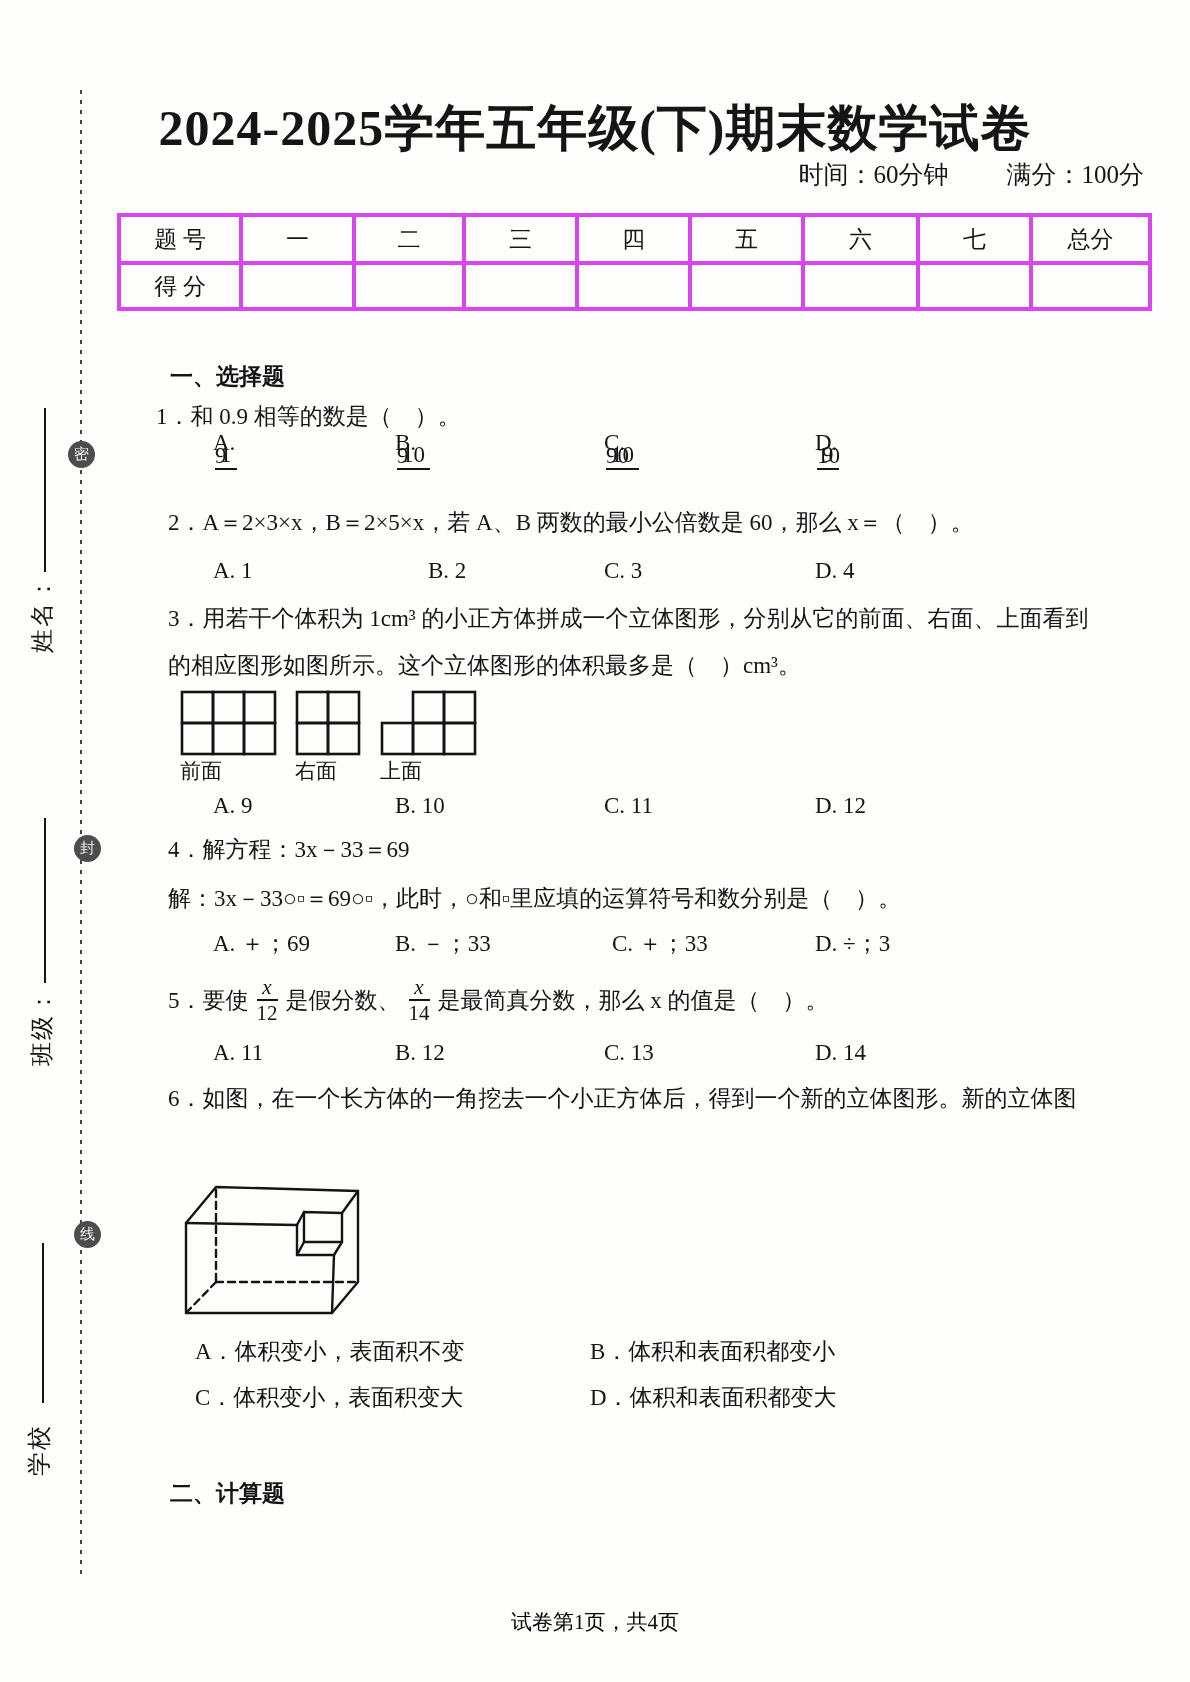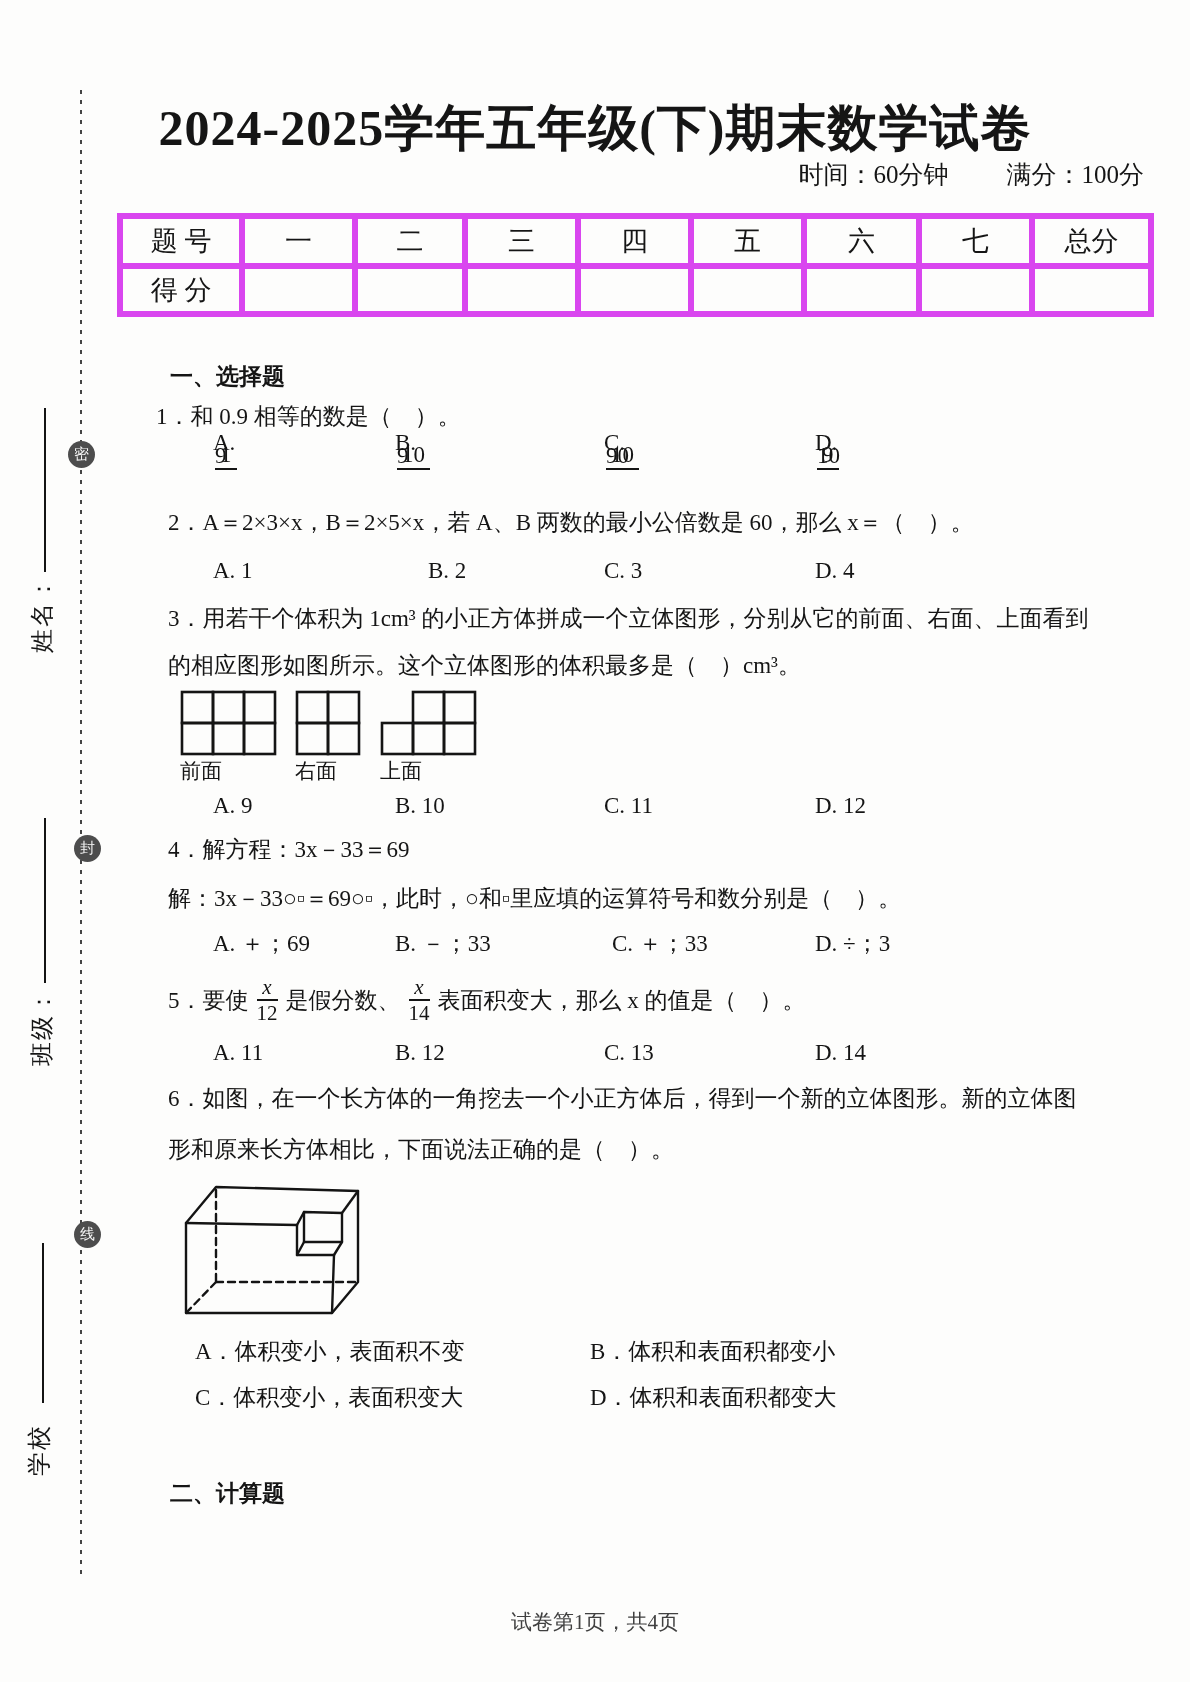--- a/index.html
+++ b/index.html
@@ -24,23 +24,23 @@
     font-size:25px;white-space:nowrap;
   }
   .subtitle .gap{display:inline-block;width:58px;}
   
   table.score{
     position:absolute;left:117px;top:213px;
     border-collapse:collapse;
     table-layout:fixed;
   }
   table.score td{
-    border:6px solid #d946ef;
+    border:4px solid #d946ef;
     text-align:center;vertical-align:middle;
-    font-size:27px;
+    font-size:23px;
     height:42px;
     padding:0;
   }
   table.score tr:first-child td{height:44px;}
   table.score{border:3px solid #2a2a2a;}
   
   .cutline{
     left:80px;top:90px;width:2px;height:1488px;
     background-image:repeating-linear-gradient(to bottom,#444 0 4px,transparent 4px 10px);
   }
@@ -66,21 +66,21 @@
   .frac .den{display:block;padding-top:1px;}
   .fracopt{position:absolute;display:flex;align-items:center;font-size:23px;}
   .fracopt .lbl{margin-right:10px;}
   .q5row{display:flex;align-items:center;font-size:23px;white-space:nowrap;}
   .q5row .frac{margin:0 6px;}
   .q5row .frac .num{font-style:italic;}
   
   .figlabel{font-size:21px;text-align:left;}
   .footer{
     top:1608px;left:0;width:1190px;text-align:center;
-    font-size:21px;color:#404040;
+    font-size:21px;color:#000000;
   }
 </style>
 </head>
 <body>
 
 <div id="paper">
 
   <div class="abs cutline"></div>
   <div class="abs seal-badge" style="left:68px;top:441px;">密</div>
   <div class="abs seal-badge" style="left:74px;top:835px;">封</div>
@@ -228,31 +228,30 @@
     <span>5．要使</span>
     <span class="frac">
         <span class="num">x</span>
         <span class="den">12</span>
       </span>
     <span>是假分数、</span>
     <span class="frac">
         <span class="num">x</span>
         <span class="den">14</span>
       </span>
-    <span>表面积变大，那么 x 的值是（　）。</span>
+    <span>是最简真分数，那么 x 的值是（　）。</span>
   </div>
   <div class="abs optrow" style="top:1040px;">
     <span style="left:213px;">A. 11</span>
     <span style="left:395px;">B. 12</span>
     <span style="left:604px;">C. 13</span>
     <span style="left:815px;">D. 14</span>
   </div>
 
   <div class="abs line" style="left:168px;top:1083px;">6．如图，在一个长方体的一角挖去一个小正方体后，得到一个新的立体图形。新的立体图</div>
-  <div class="abs line" style="left:168px;top:1134px;">形和原来长方体相比，下面说法正确的是（　）。</div>
 
   <svg class="abs" style="left:182px;top:1183px;" width="180" height="134" viewBox="-2 -2 180 134">
     <g fill="none" stroke="#141414" stroke-width="2.4" stroke-linejoin="round" stroke-linecap="round">
 
       <path d="M2,38 L32,2 L174,6 L174,97 L148,128 L2,128 Z"></path>
 
       <path d="M2,38 L113,40"></path>
 
       <path d="M113,40 L113,70 L150,70 L148,128"></path>
 

